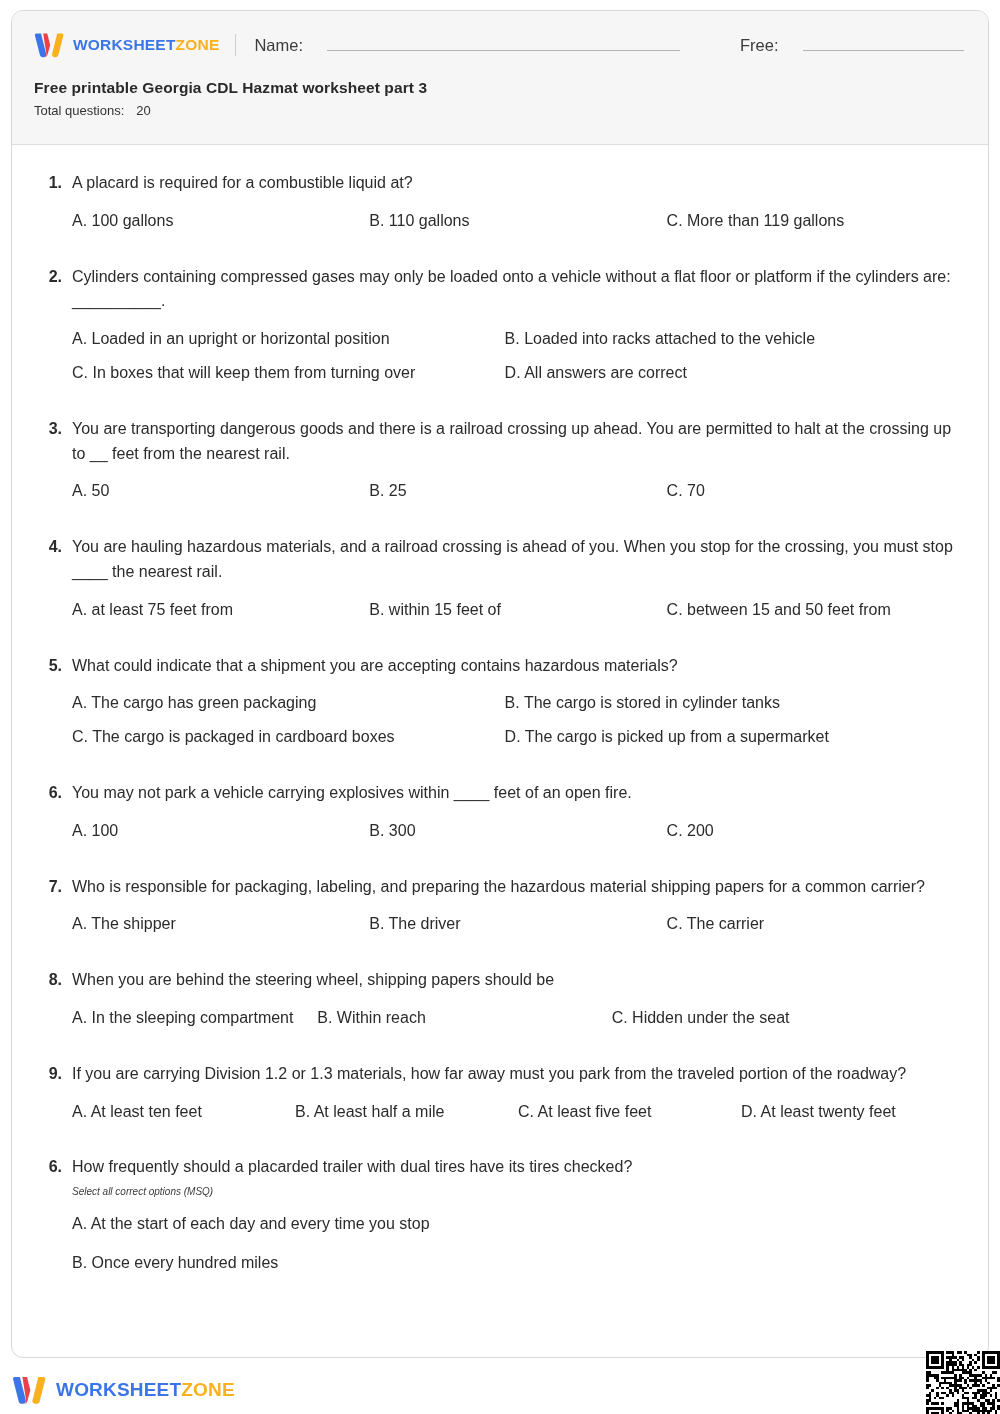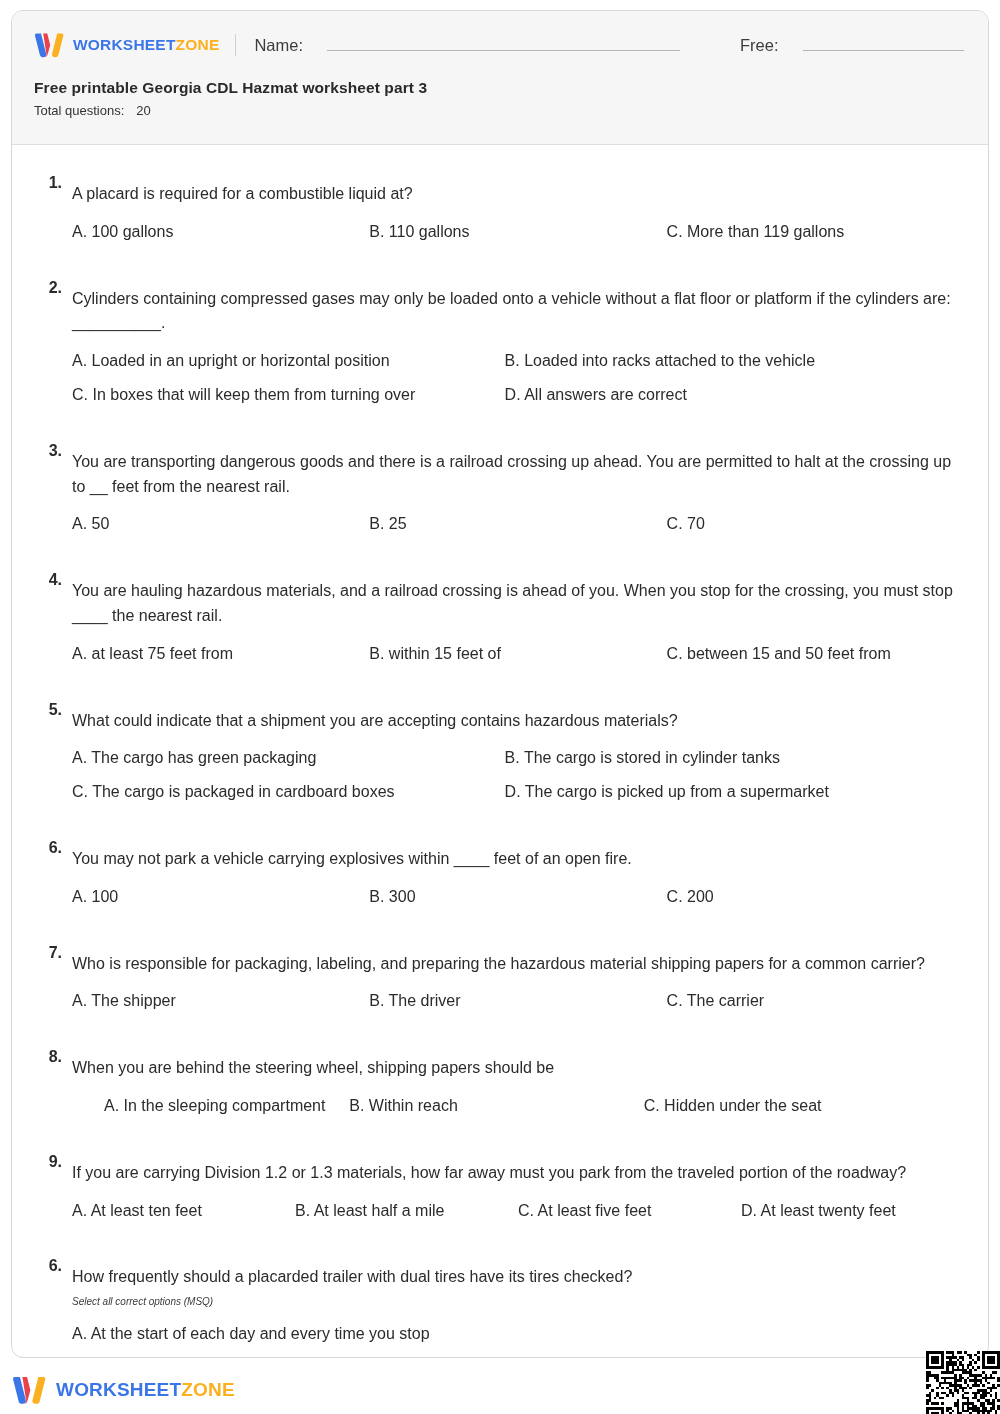--- a/index.html
+++ b/index.html
@@ -137,21 +137,20 @@
   }
   .q-body {
     flex: 1 1 auto;
     min-width: 0;
   }
   .q-text {
     font-size: 16px;
     color: #2b2b2b;
     line-height: 1.55;
     padding-left: 2px;
-    margin-top: 11px;
   }
   .q-hint {
     font-size: 10px;
     font-style: italic;
     color: #3a3a3a;
     line-height: 1.5;
     padding-left: 2px;
     margin-top: 4px;
   }
 
@@ -169,21 +168,21 @@
     padding-right: 10px;
   }
   .opts:last-child .opt:last-child { margin-bottom: 0; }
 
   
   .cols-3 > .opt { width: 33.33%; }
   .cols-2 > .opt { width: 48.5%; }
   .cols-4 > .opt { width: 25%; }
   .cols-1 > .opt { width: 100%; margin-bottom: 14px; }
   .cols-8-3 > .opt { width: 33.33%; }
-  .cols-8-3 > .opt:nth-child(1) { width: 27.5%; margin-left: 32px; }
+  .cols-8-3 > .opt:nth-child(1) { width: 27.5%; }
   .cols-8-3 > .opt:nth-child(2) { width: 33%; }
 
   
   .sheet-footer {
     position: absolute;
     left: 0;
     top: 1366px;
     width: 1000px;
     height: 48px;
     display: flex;

